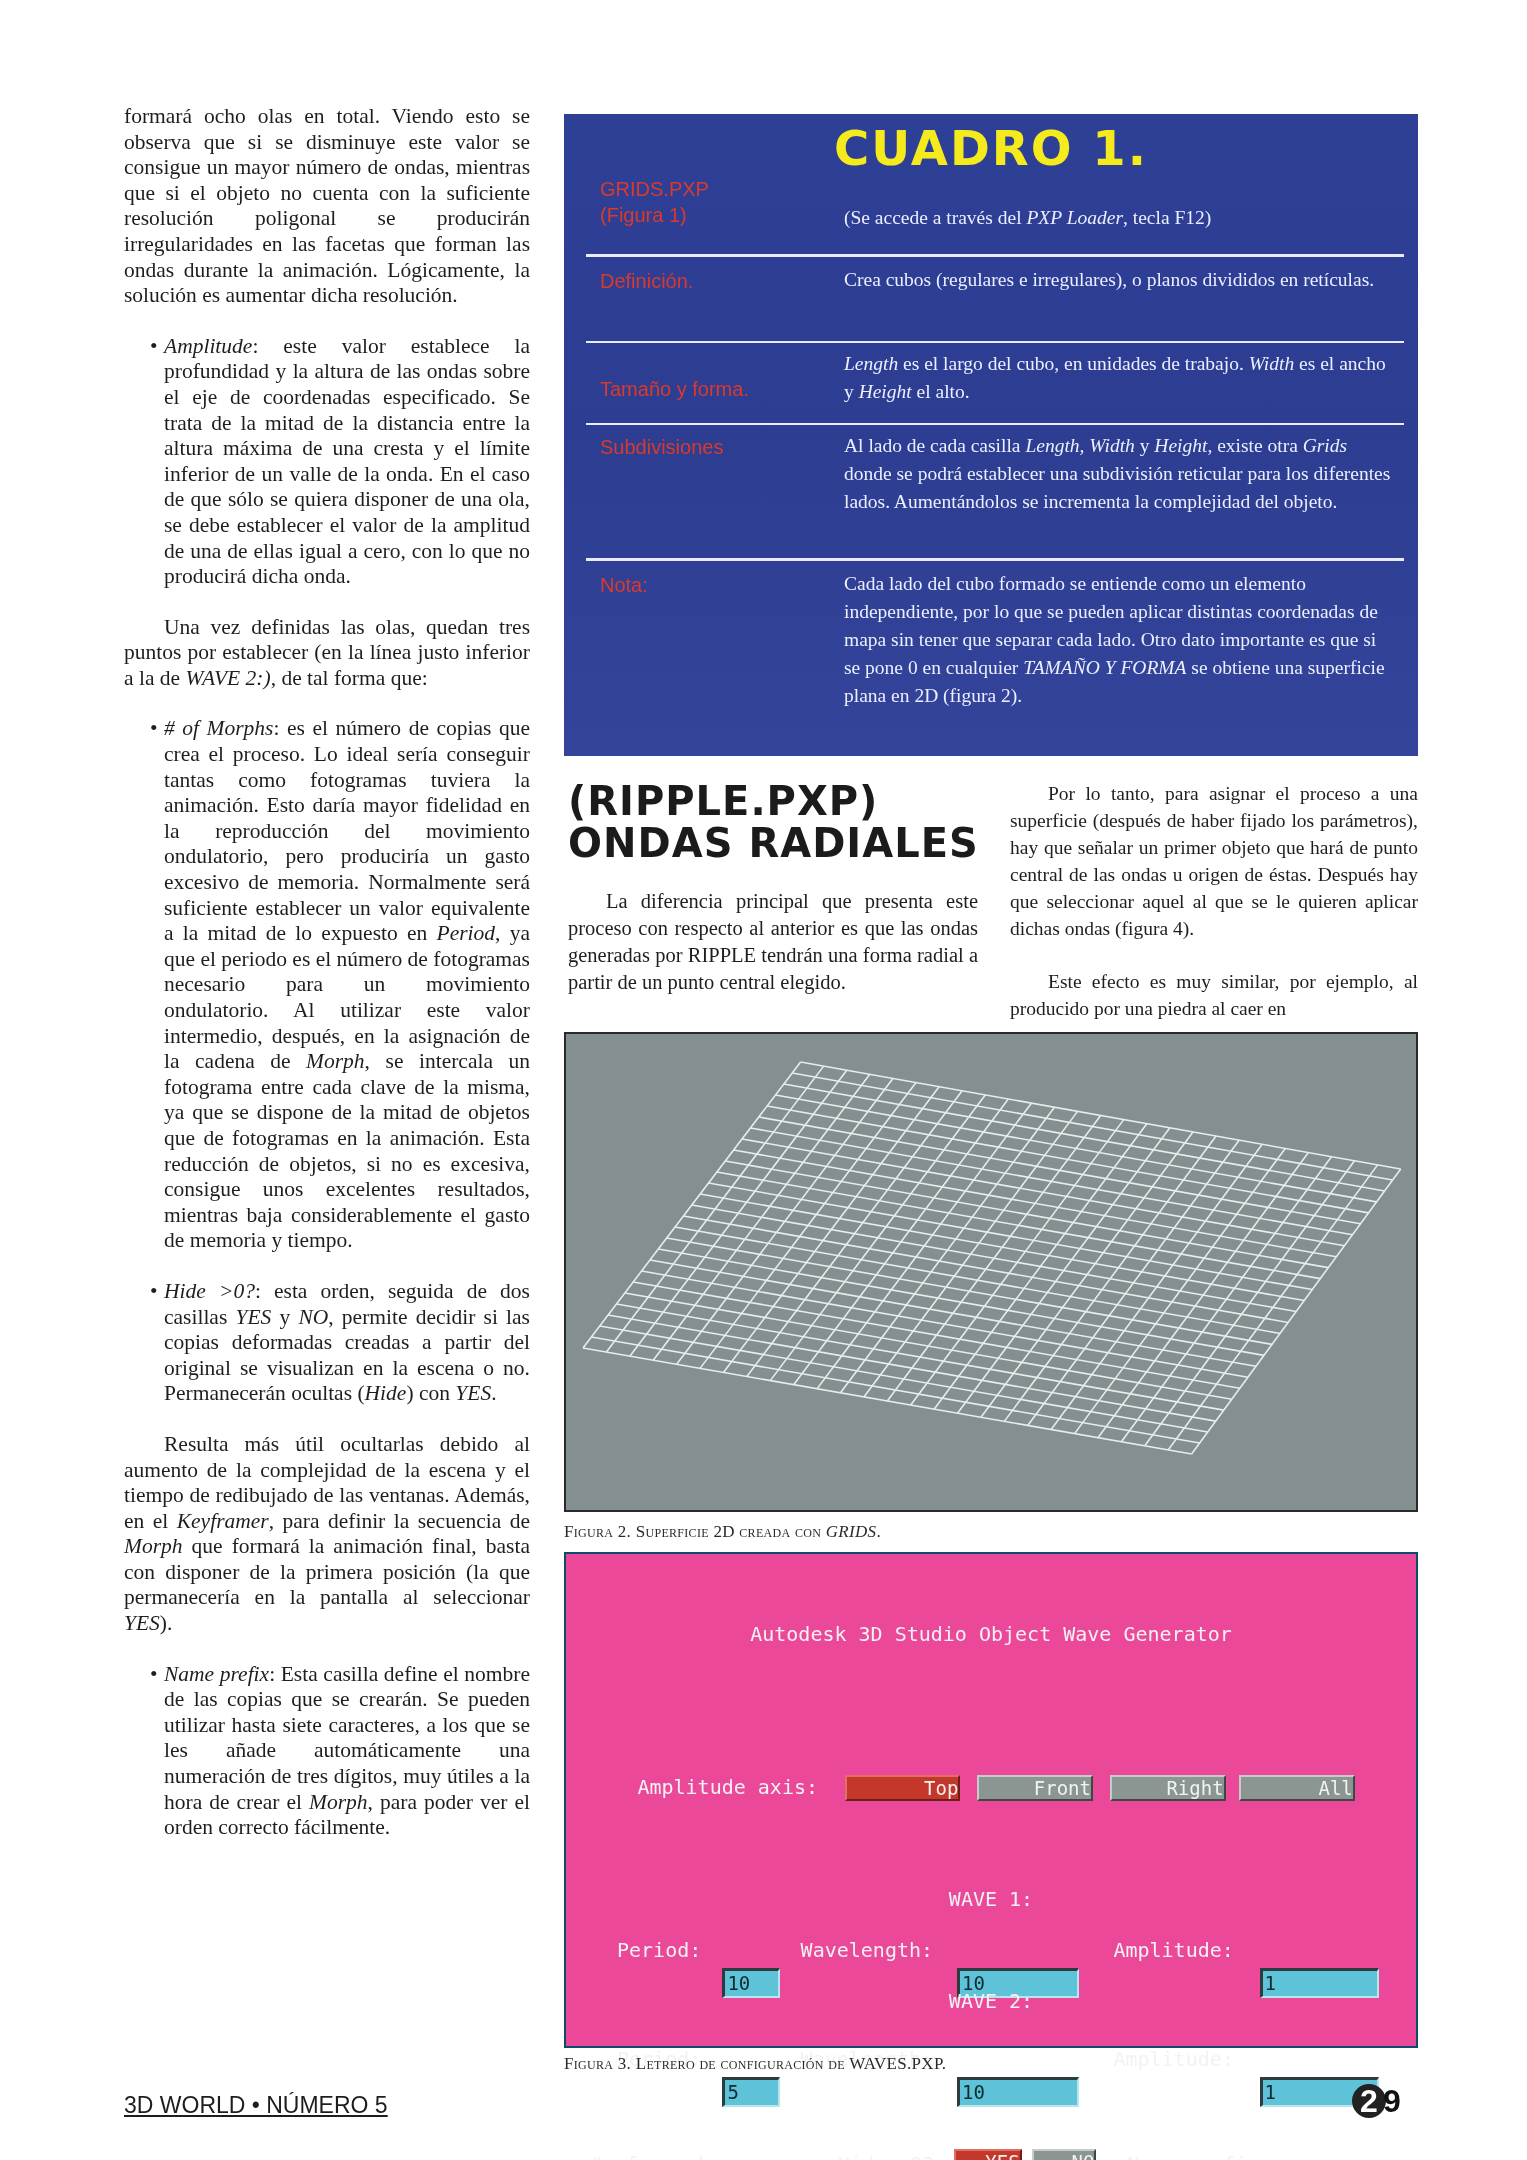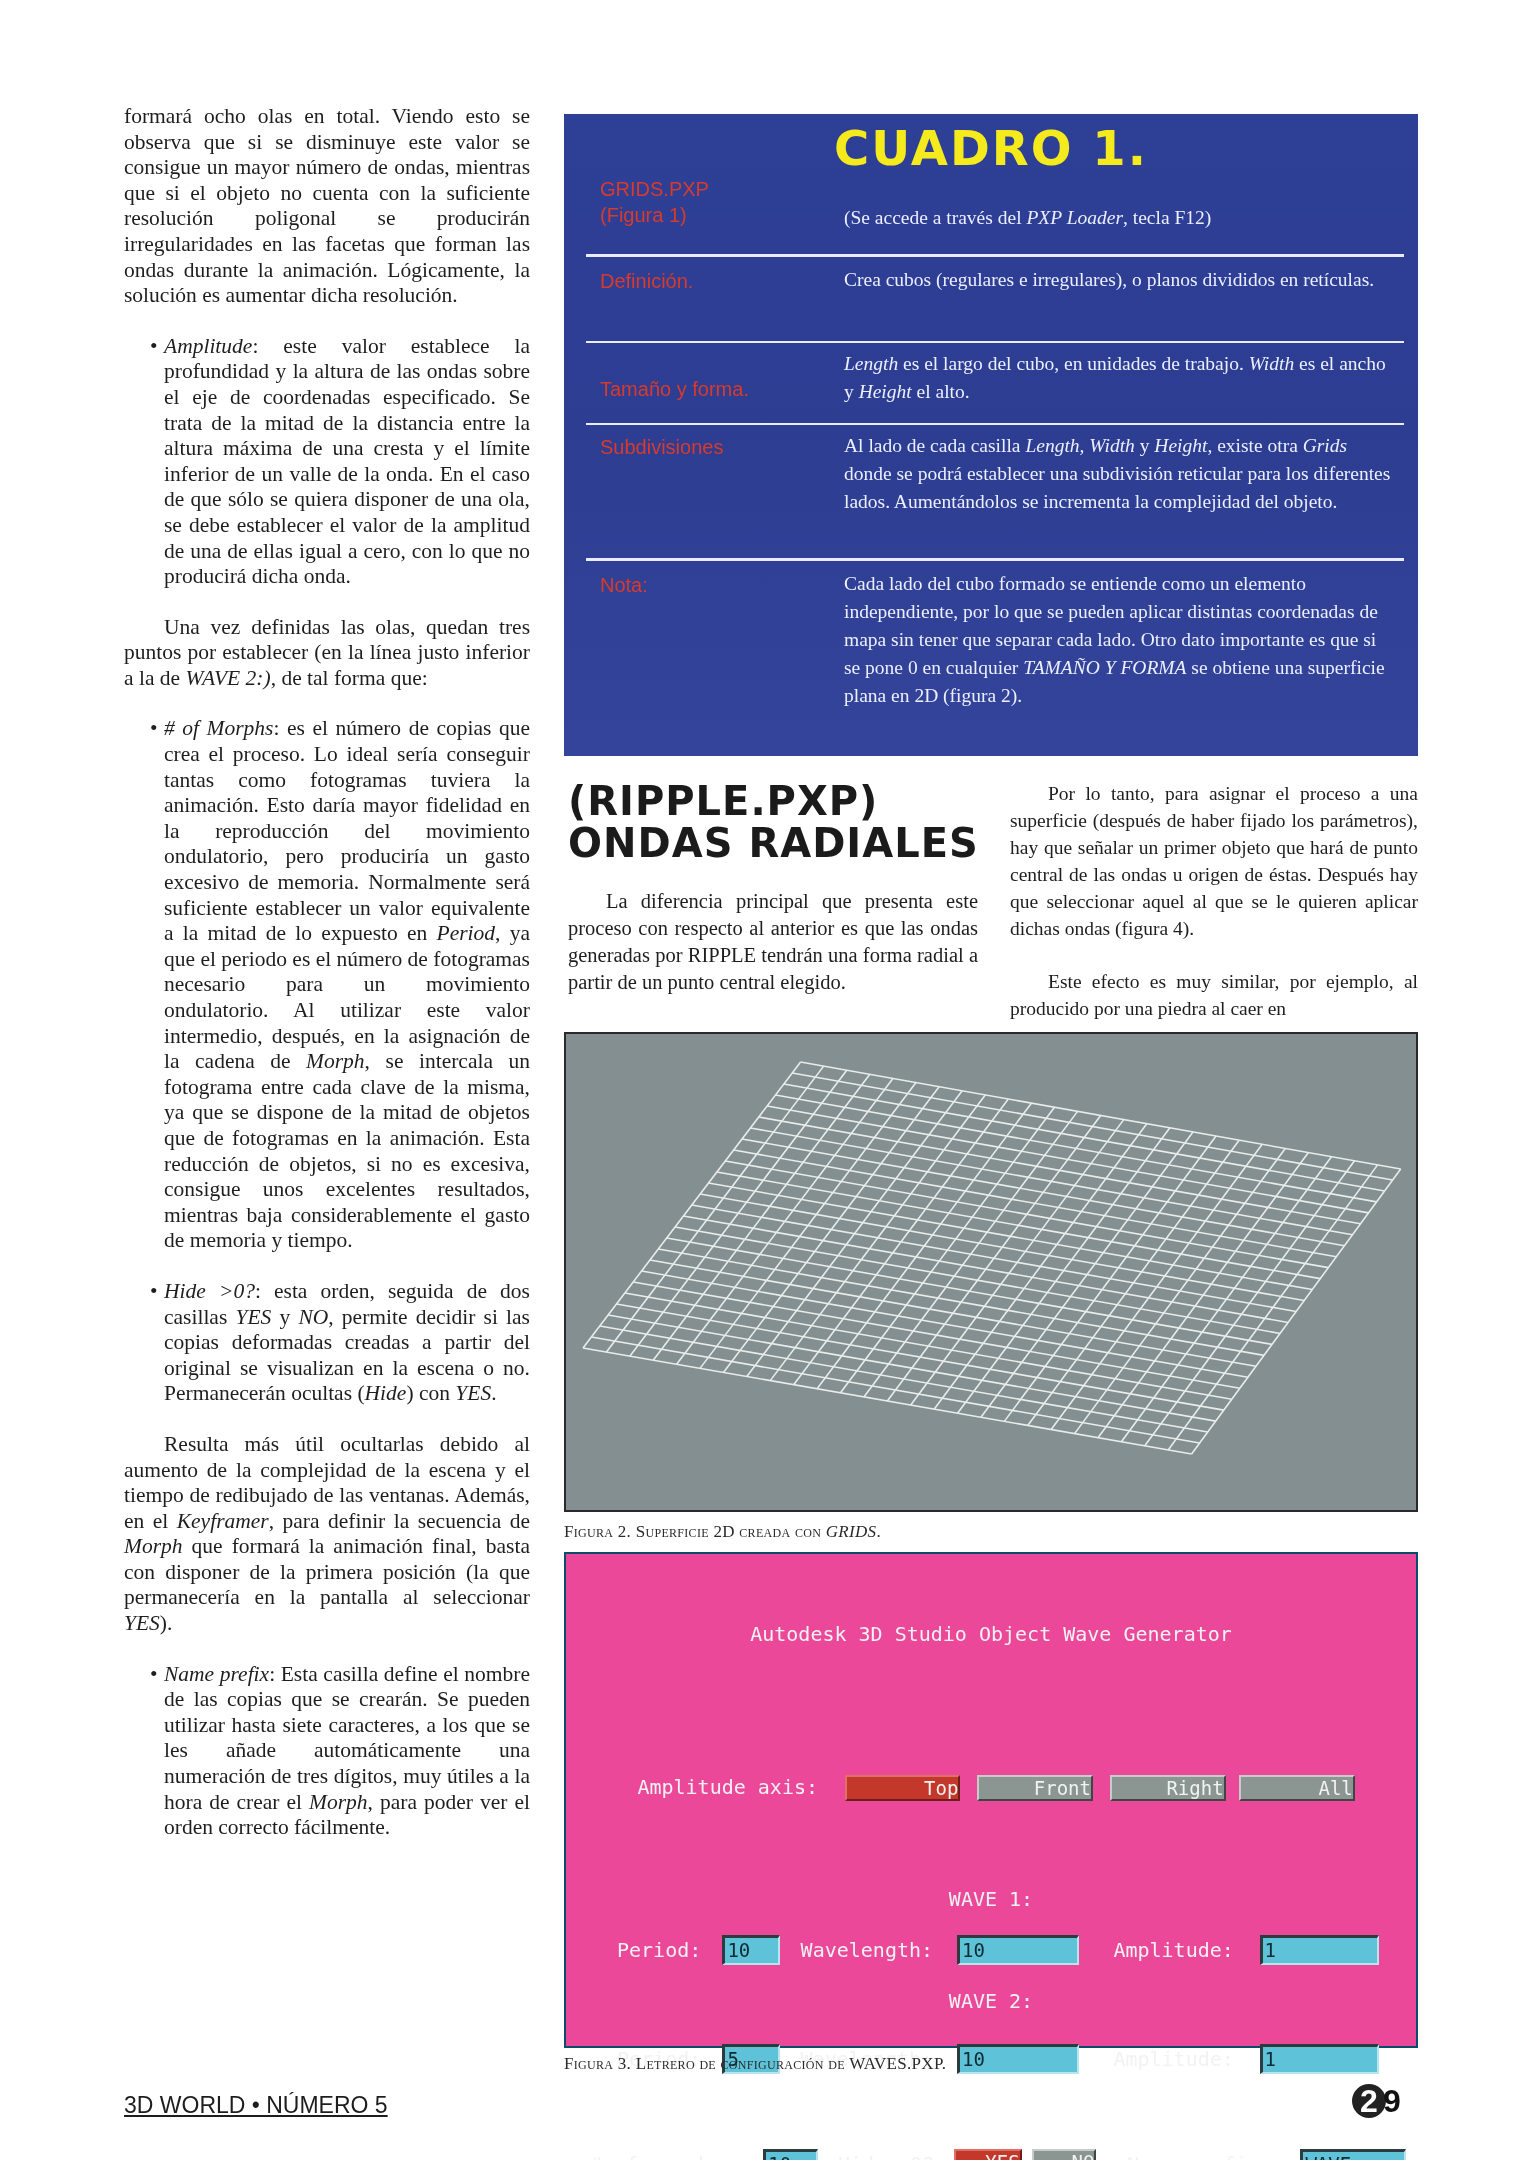--- a/index.html
+++ b/index.html
@@ -24,21 +24,21 @@
   .right-text{position:absolute;left:1010px;top:780px;width:408px;font-size:19.5px;line-height:27px;text-align:justify;}
   .right-text p{margin:0 0 26px 0;text-indent:38px;}
 
   .fig2{position:absolute;left:564px;top:1032px;width:854px;height:480px;background:#838f90;border:2px solid #2a2a2a;box-sizing:border-box;overflow:hidden;}
   .caption{position:absolute;left:564px;font-size:17px;color:#2a2a2a;font-variant:small-caps;letter-spacing:0.3px;}
 
   .dlg{position:absolute;left:564px;top:1552px;width:854px;height:496px;background:#ec4899;border:2px solid #0c4a6e;box-sizing:border-box;font-family:"DejaVu Sans Mono","Liberation Mono",monospace;color:#f2f2f2;font-size:20px;}
   .dlg .t{position:absolute;white-space:nowrap;}
   .btn{position:absolute;height:26px;background:#8b9693;border:2px solid;border-color:#c6ccca #3e4644 #3e4644 #c6ccca;box-sizing:border-box;text-align:right;line-height:22px;color:#f2f2f2;font-size:19px;}
   .btn.on{background:#c4382c;border-color:#e07066 #6e1e18 #6e1e18 #e07066;}
-  .fld{position:absolute;height:30px;background:#5ec3d8;border-top:3px solid #2c3b3d;border-left:3px solid #2c3b3d;border-bottom:2px solid #b8e4ec;border-right:2px solid #b8e4ec;box-sizing:border-box;color:#0f2a30;font-size:19px;line-height:24px;padding-left:2px;}
+  .fld{position:absolute;height:30px;background:#5ec3d8;border-top:3px solid #2c3b3d;border-left:3px solid #2c3b3d;border-bottom:2px solid #b8e4ec;border-right:2px solid #b8e4ec;box-sizing:border-box;color:#0f2a30;font-size:19px;line-height:24px;padding-left:2px;margin-top:33px;}
 
   .footer-left{position:absolute;left:124px;top:2092px;font-family:"Liberation Sans",sans-serif;font-size:23px;color:#1d1d1d;text-decoration:underline;}
   .pagenum{position:absolute;left:1352px;top:2082px;width:60px;height:40px;font-family:"Liberation Sans",sans-serif;font-weight:bold;font-size:32px;}
   .pagenum .c{position:absolute;left:0;top:2px;width:34px;height:34px;border-radius:50%;background:#222;color:#fff;text-align:center;line-height:34px;}
   .pagenum .n{position:absolute;left:31px;top:2px;line-height:34px;color:#111;}
 </style>
 </head>
 <body>
 
 <div class="col-left">

